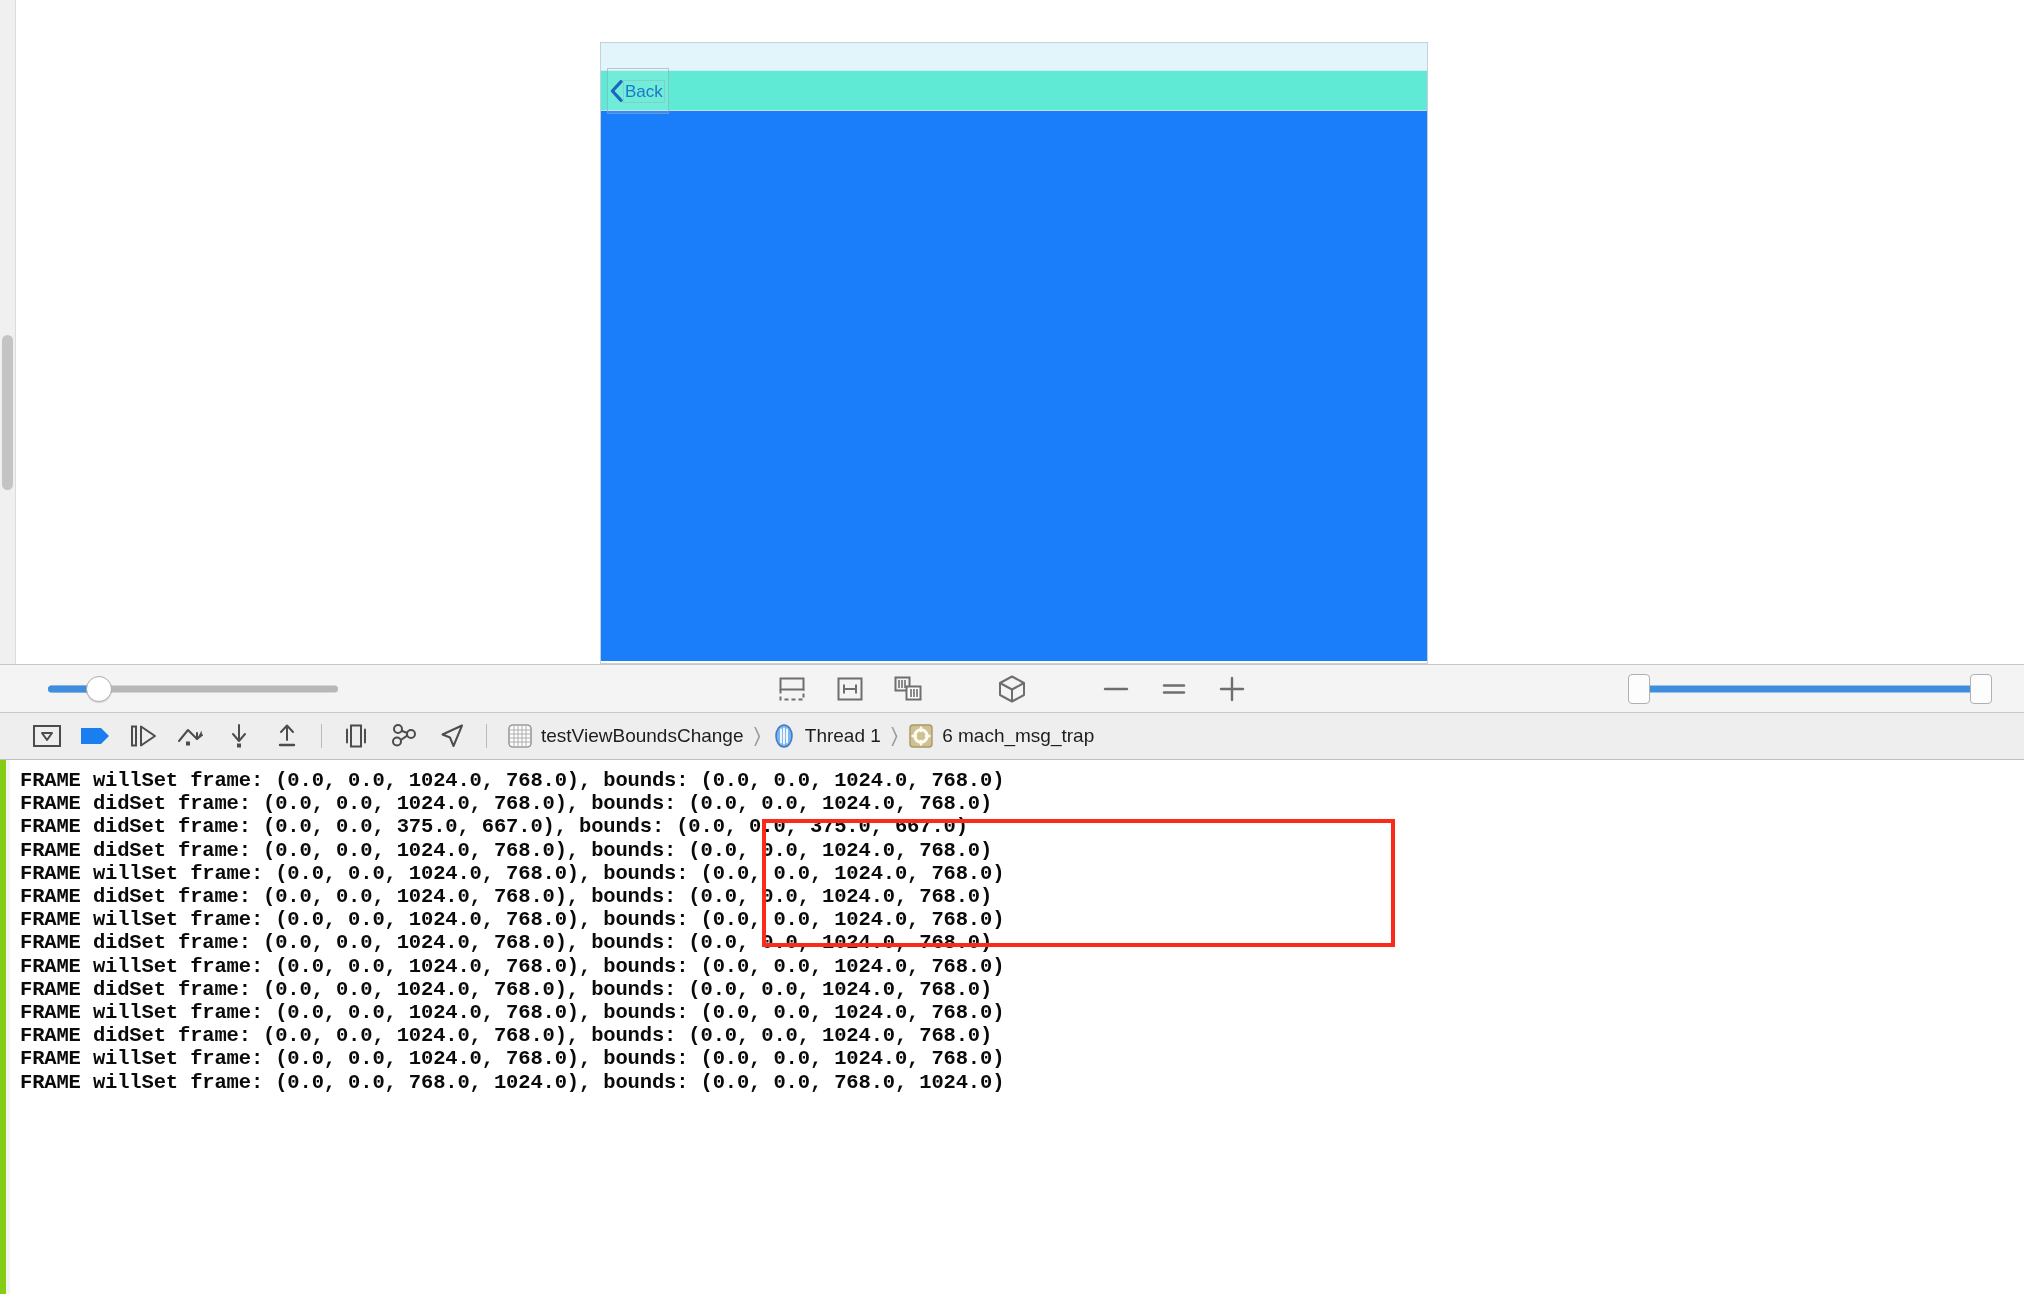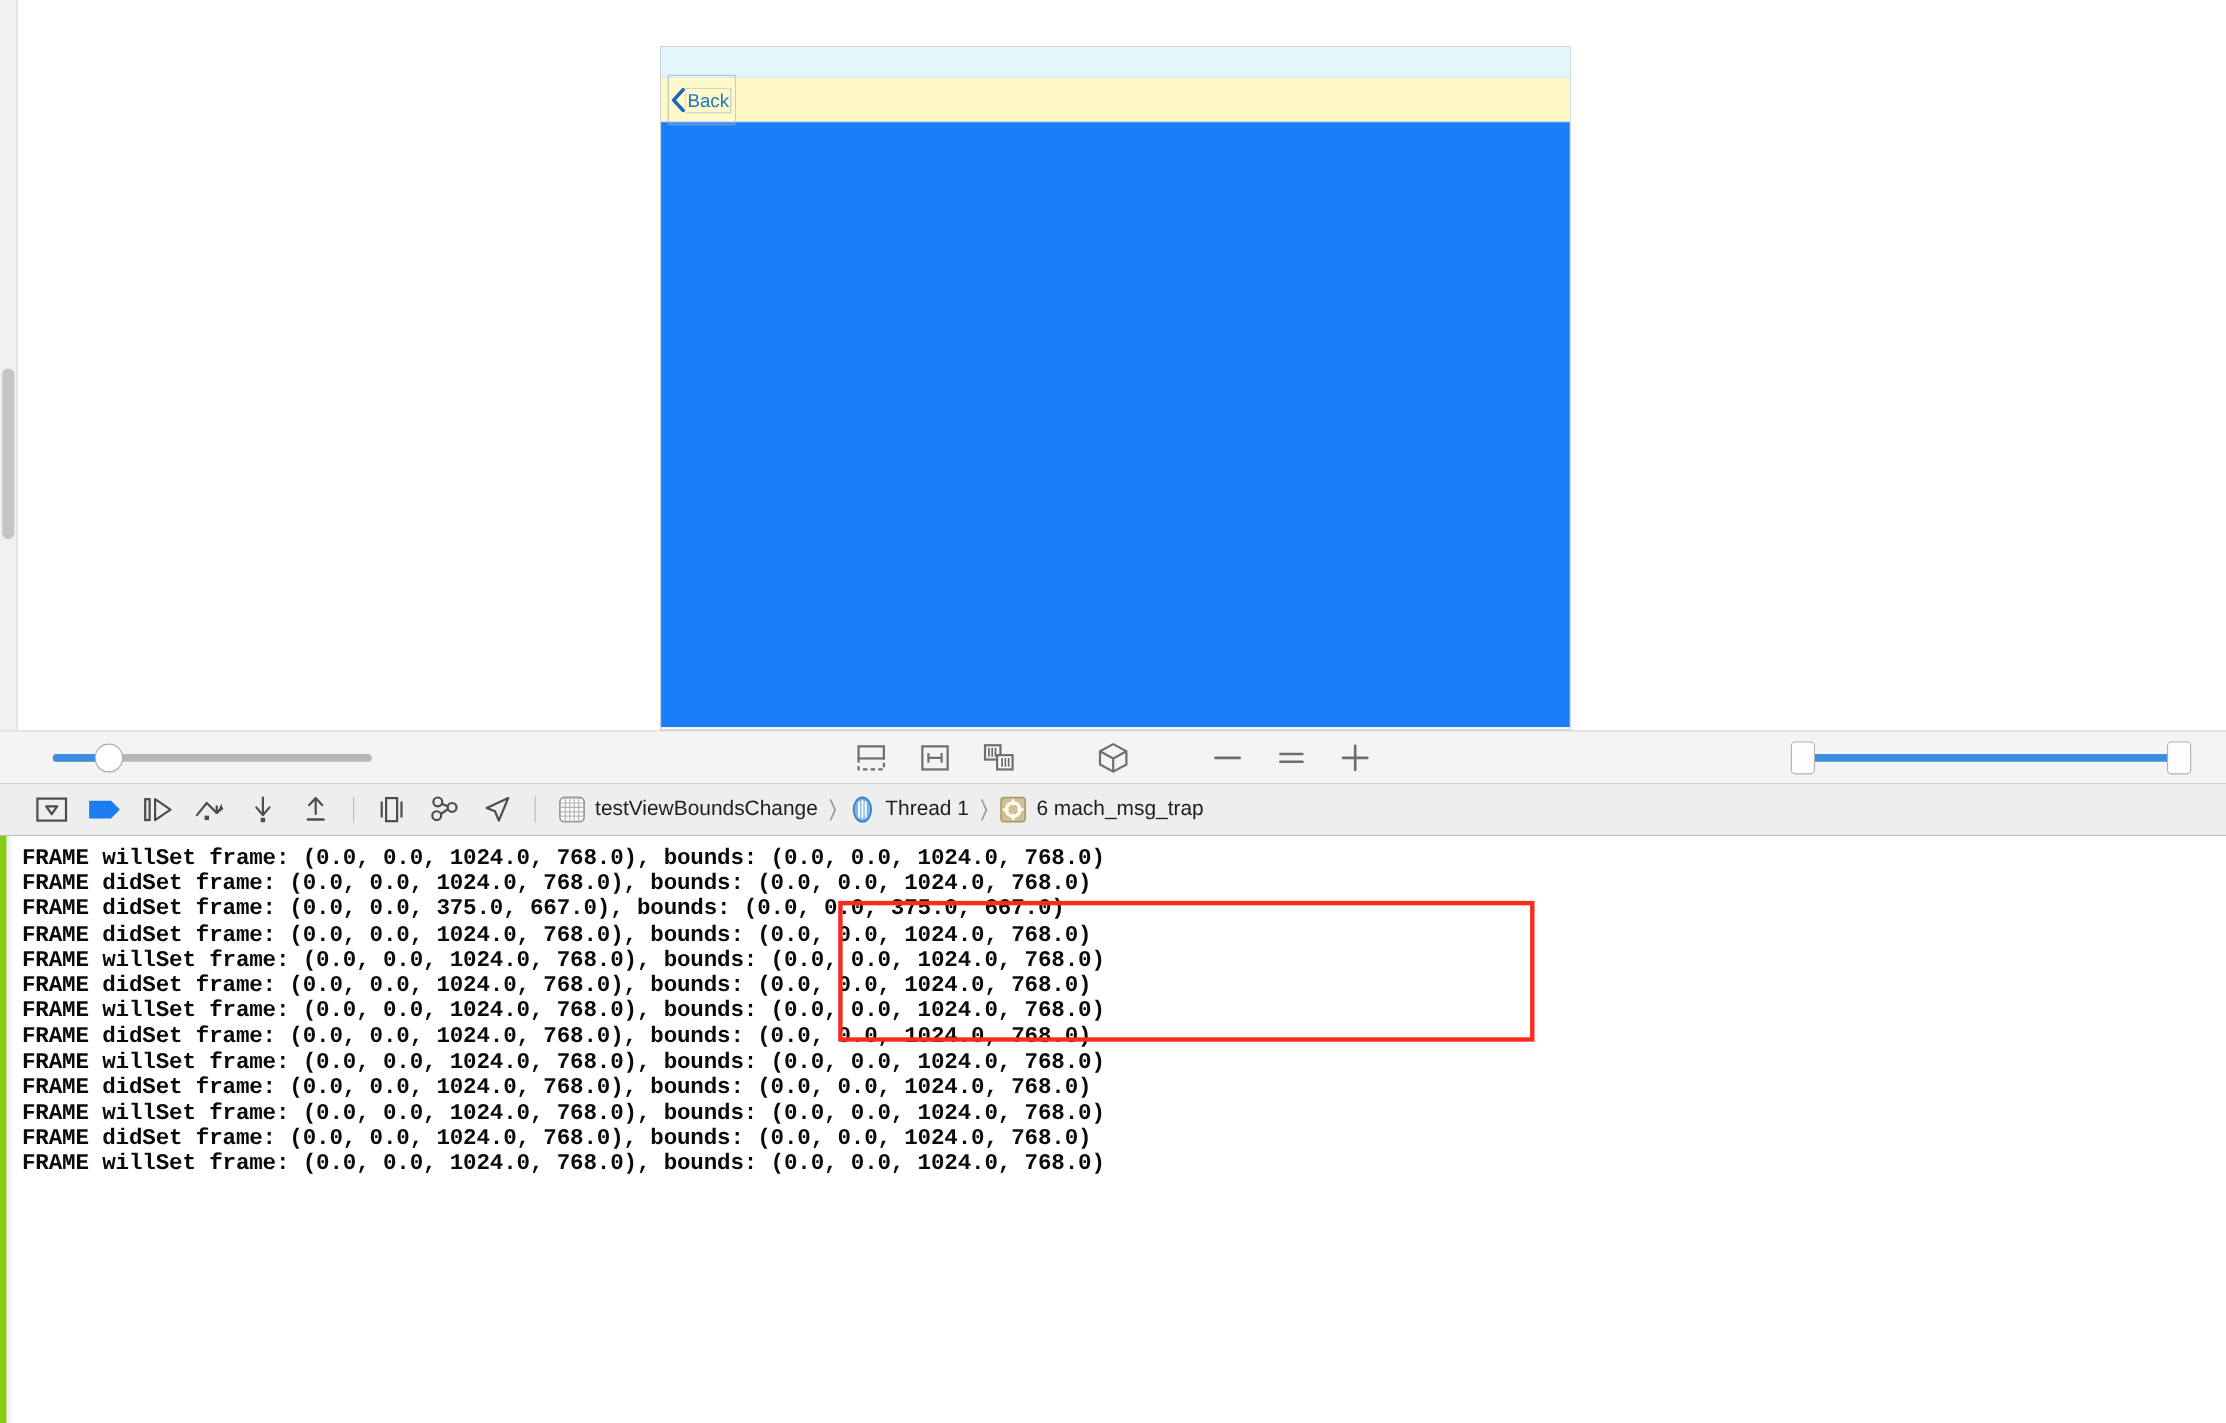--- a/index.html
+++ b/index.html
@@ -60,21 +60,21 @@
     box-shadow: 0 0 0 1px rgba(150,170,185,0.55);
   }
   .snapshot-statusbar {
     height: 28px;
     background: #e2f5fb;
     border-bottom: 1px solid #cfe9f2;
   }
   .snapshot-navbar {
     position: relative;
     height: 40px;
-    background: #fef9c3;
+    background: #5eead4;
     border-bottom: 1px solid #c3dfea;
   }
   .snapshot-backbtn {
     position: absolute;
     left: 7px;
     top: -2px;
     height: 44px;
     min-width: 56px;
     display: flex;
     align-items: center;
@@ -528,18 +528,19 @@
         <div class="console-line">FRAME didSet frame: (0.0, 0.0, 1024.0, 768.0), bounds: (0.0, 0.0, 1024.0, 768.0)</div>
         <div class="console-line">FRAME willSet frame: (0.0, 0.0, 1024.0, 768.0), bounds: (0.0, 0.0, 1024.0, 768.0)</div>
         <div class="console-line">FRAME didSet frame: (0.0, 0.0, 1024.0, 768.0), bounds: (0.0, 0.0, 1024.0, 768.0)</div>
         <div class="console-line">FRAME willSet frame: (0.0, 0.0, 1024.0, 768.0), bounds: (0.0, 0.0, 1024.0, 768.0)</div>
         <div class="console-line">FRAME didSet frame: (0.0, 0.0, 1024.0, 768.0), bounds: (0.0, 0.0, 1024.0, 768.0)</div>
         <div class="console-line">FRAME willSet frame: (0.0, 0.0, 1024.0, 768.0), bounds: (0.0, 0.0, 1024.0, 768.0)</div>
         <div class="console-line">FRAME didSet frame: (0.0, 0.0, 1024.0, 768.0), bounds: (0.0, 0.0, 1024.0, 768.0)</div>
         <div class="console-line">FRAME willSet frame: (0.0, 0.0, 1024.0, 768.0), bounds: (0.0, 0.0, 1024.0, 768.0)</div>
         <div class="console-line">FRAME didSet frame: (0.0, 0.0, 1024.0, 768.0), bounds: (0.0, 0.0, 1024.0, 768.0)</div>
         <div class="console-line">FRAME willSet frame: (0.0, 0.0, 1024.0, 768.0), bounds: (0.0, 0.0, 1024.0, 768.0)</div>
+        <div class="console-line">FRAME willSet frame: (0.0, 0.0, 768.0, 1024.0), bounds: (0.0, 0.0, 768.0, 1024.0)</div>
       </div>
   </div>
 
   <div class="annotation-box"></div>
 
 </div>
 
 </body></html>

